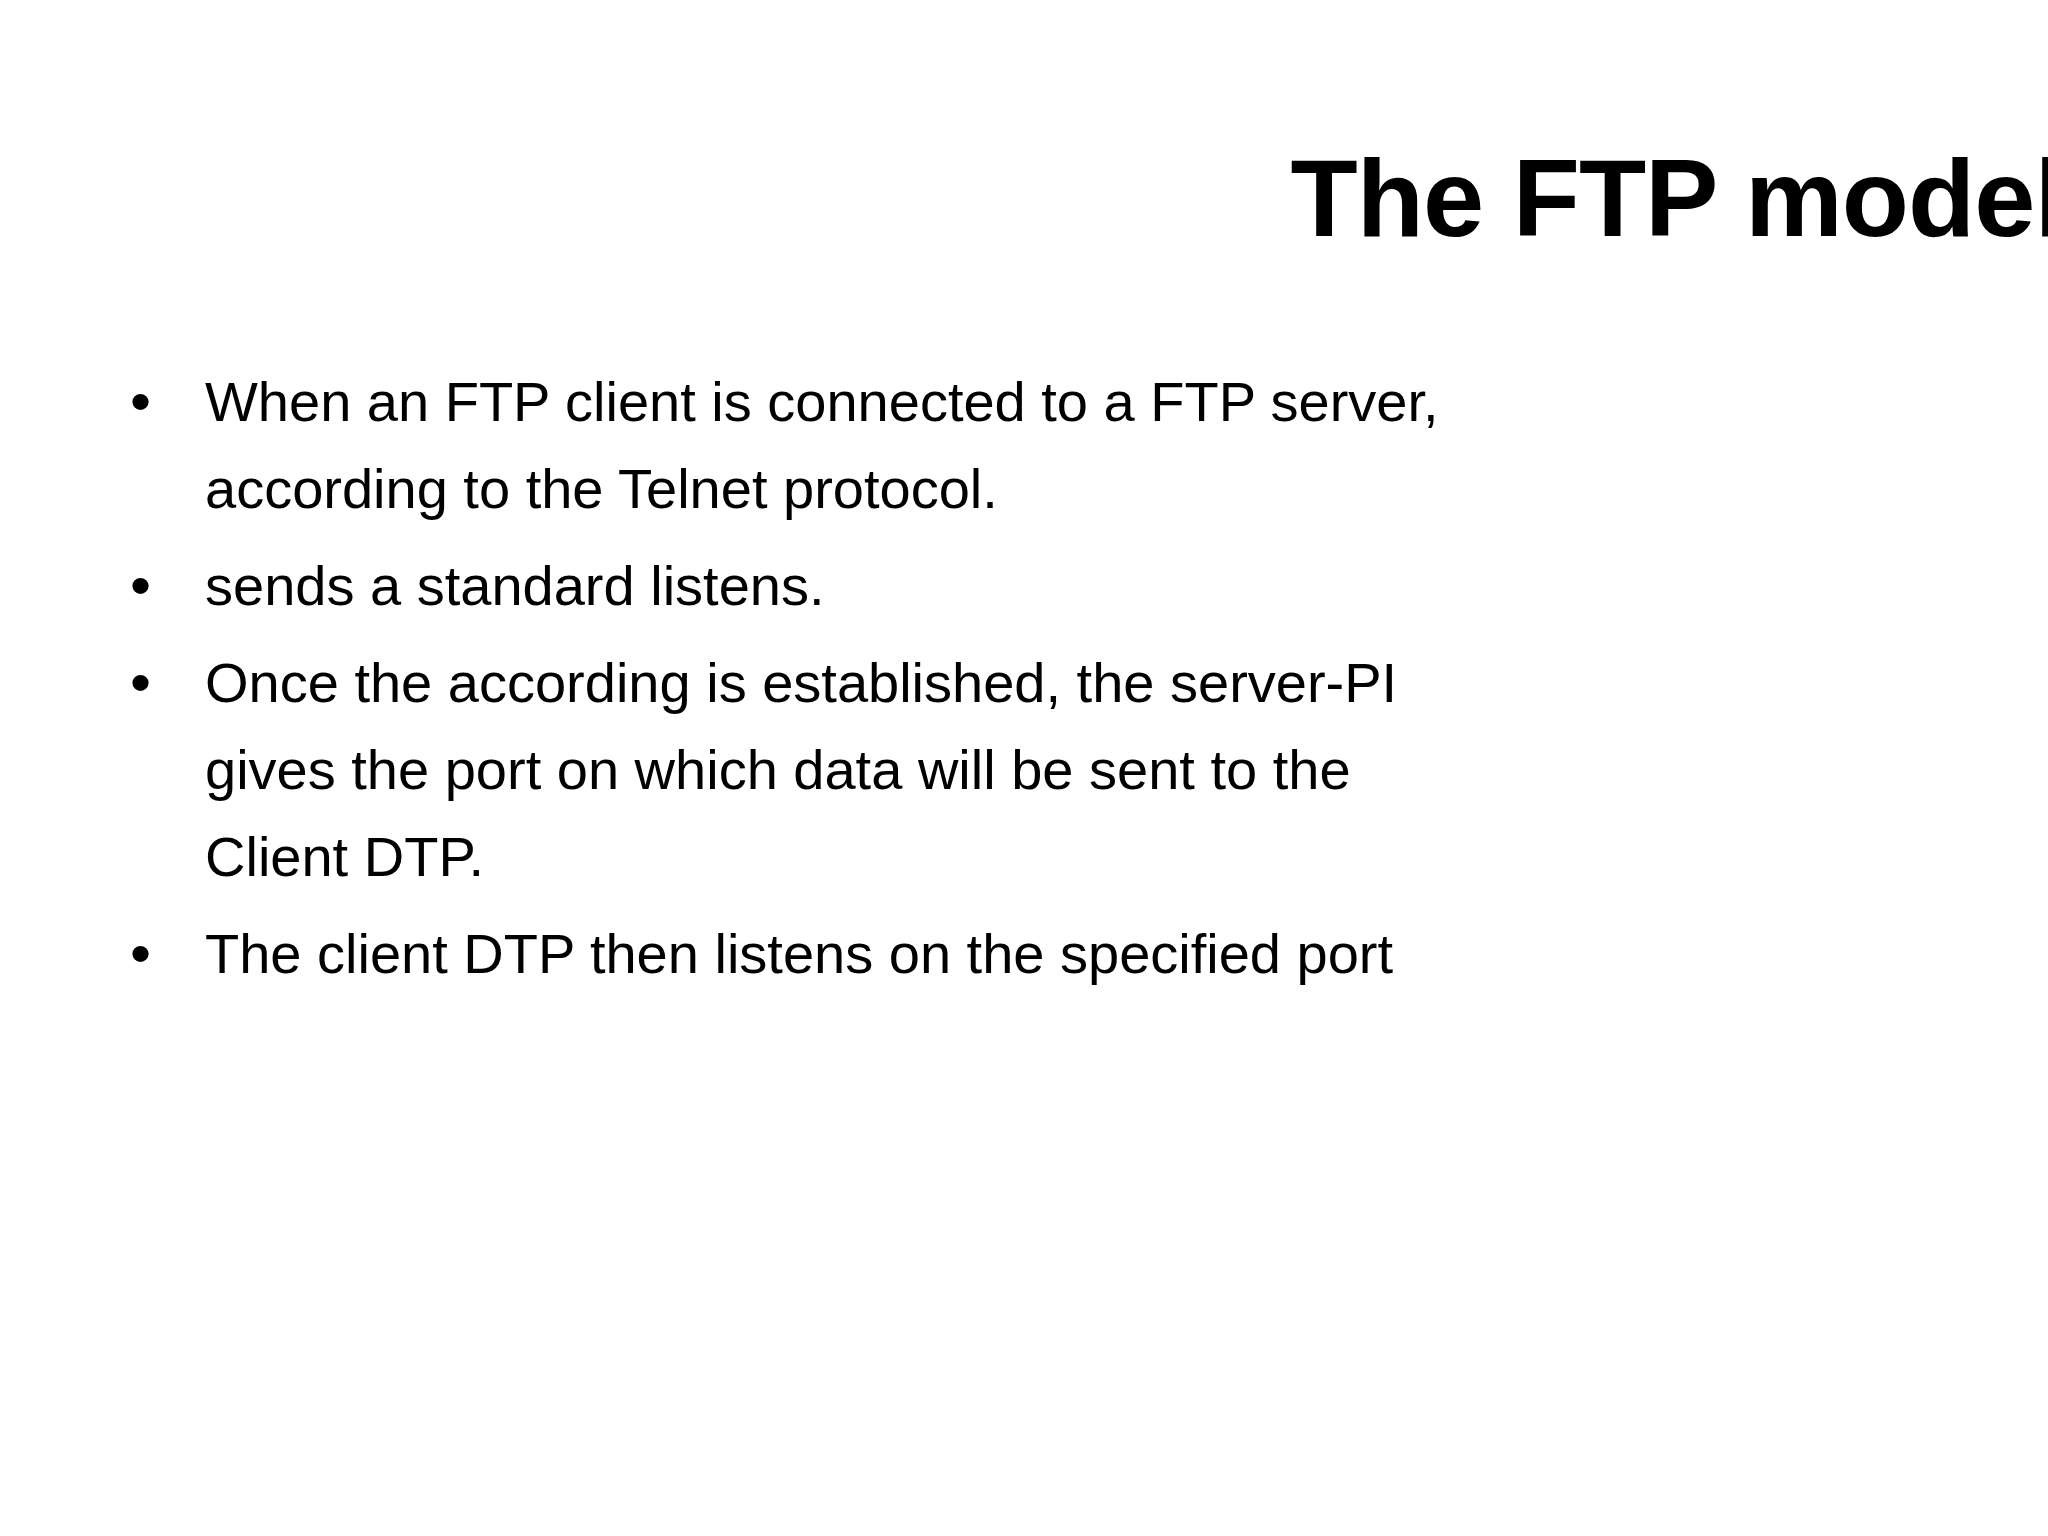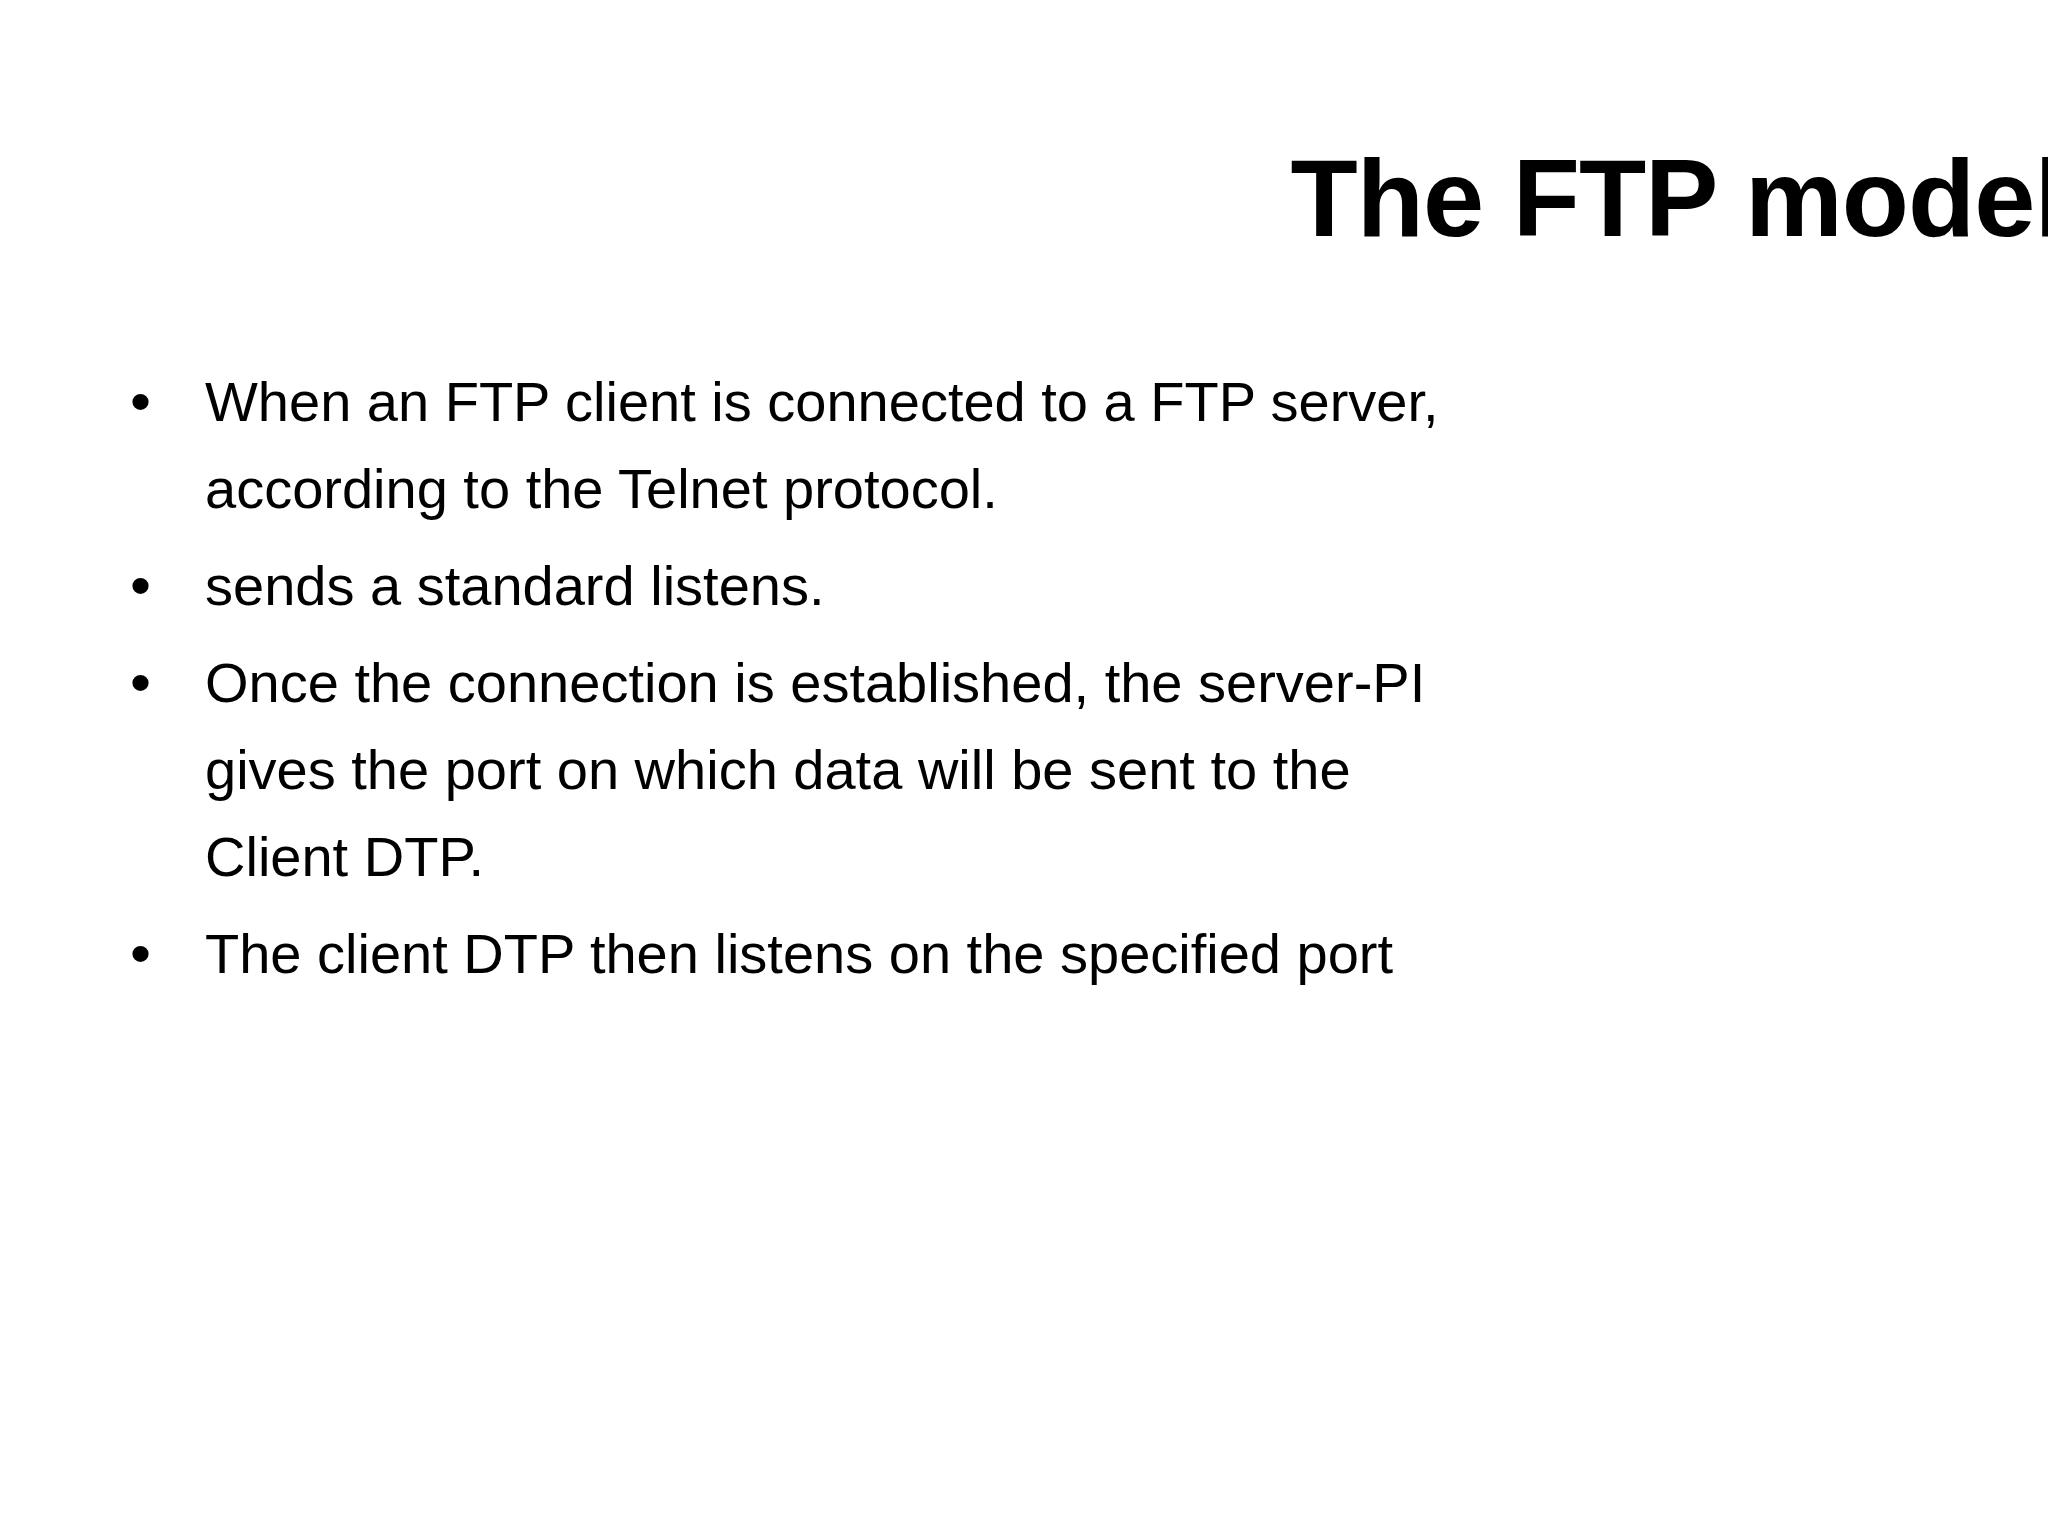--- a/index.html
+++ b/index.html
@@ -75,21 +75,21 @@
     <div class="bullet">
       <span class="marker">•</span>
       <div class="lines">
         <div class="line">sends a standard listens.</div>
       </div>
     </div>
 
     <div class="bullet">
       <span class="marker">•</span>
       <div class="lines">
-        <div class="line">Once the connection is established, the server-PI</div>
+        <div class="line">Once the according is established, the server-PI</div>
         <div class="line">gives the port on which data will be sent to the</div>
         <div class="line">Client DTP.</div>
       </div>
     </div>
 
     <div class="bullet">
       <span class="marker">•</span>
       <div class="lines">
         <div class="line">The client DTP then listens on the specified port</div>
       </div>

